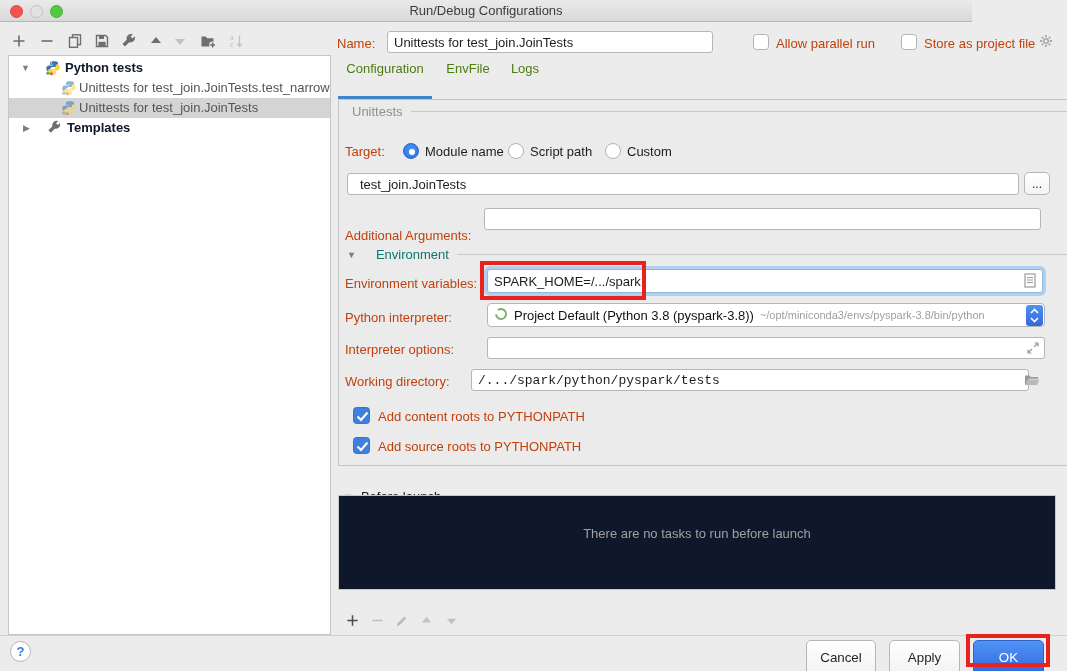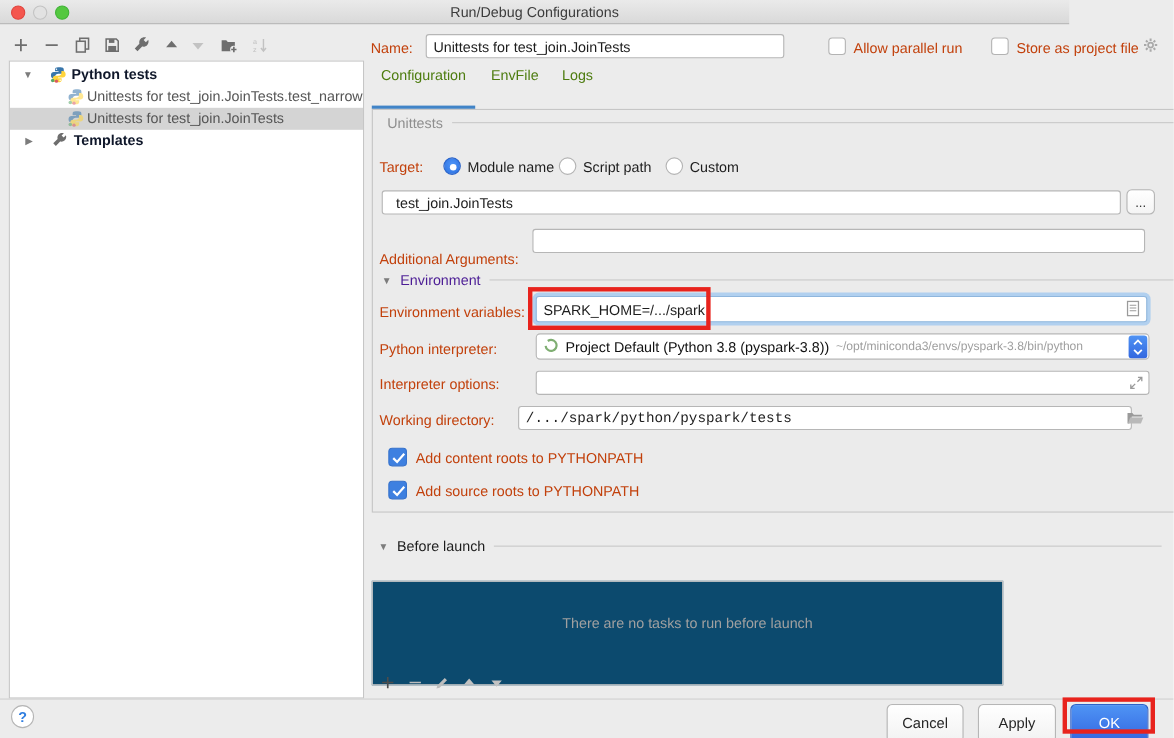--- a/index.html
+++ b/index.html
@@ -59,22 +59,22 @@
   .icon-right { position:absolute; }
   .combo { position:absolute; background:#fff; border:1px solid #b6b6b6; border-radius:4px;
     display:flex; align-items:center; overflow:hidden; white-space:nowrap; }
   .combo .cname { color:#111; margin-left:6px; }
   .combo .cpath { color:#9e9e9e; font-size:11px; margin-left:6px; }
   .stepper { position:absolute; right:1px; top:1px; width:17px; height:21px; border-radius:3px;
     background:linear-gradient(#4f93f4,#3367df); }
   .stepper svg { position:absolute; left:3px; }
 
   
-  .bl-box { position:absolute; left:338px; top:528px; width:574px; height:95px;
-    background:#0c4a6e; border:1px solid #c6c6c6; }
+  .bl-box { position:absolute; left:338px; top:495px; width:718px; height:95px;
+    background:#0f172a; border:1px solid #c6c6c6; }
   .bl-empty { position:absolute; left:0; right:0; top:30px; text-align:center; color:#a0a0a0; }
   .mtb { position:absolute; top:613px; height:16px; }
   .mtb svg { display:block; }
 
   .hsep { position:absolute; left:0; top:635px; width:1067px; height:1px; background:#d0d0d0; }
 
   
   .help { position:absolute; left:10px; top:641px; width:21px; height:21px; border-radius:50%;
     background:#fff; border:1px solid #b5b5b5; color:#2e7de0; font-weight:bold; text-align:center; line-height:20px; }
   .fbtn { position:absolute; top:640px; height:35px; line-height:21px; text-align:center;
@@ -232,21 +232,21 @@
     <span class="rlabel" style="left:288px; top:44px;">Custom</span>
 
     <input class="inp" style="left: 8px; top: 73px; width: 672px; height: 22px; padding-left: 12px;" value="test_join.JoinTests">
     <button class="btn" style="position:absolute; left:685px; top:72px; width:26px; height:23px;">...</button>
 
     <span class="lbl" style="left:6px; top:112px;margin-top:16px;">Additional Arguments:</span>
     <input class="inp" style="left: 145px; top: 108px; width: 557px; height: 22px;" value="">
 
     <div class="sect" style="left:8px; top:147px; right:14px;">
       <span class="arr">▼</span>
-      <span style="margin-left:8px; color:#4c1d95;">Environment</span>
+      <span style="margin-left:20px; color:#0f766e;">Environment</span>
       <span class="line"></span>
     </div>
 
     <span class="lbl" style="left:6px; top:176px;">Environment variables:</span>
     <input class="inp focusfield" style="left: 148px; top: 169px; width: 556px; height: 24px;" value="SPARK_HOME=/.../spark">
     <span class="icon-right" style="left:685px; top:173px;">
       <svg width="12" height="15" viewBox="0 0 12 15">
           <rect x="1" y="1" width="10" height="13" fill="#fff" stroke="#9a9a9a" stroke-width="1.2"></rect>
           <path stroke="#9a9a9a" stroke-width="1" d="M3 4.5h6M3 7h6M3 9.5h6"></path>
         </svg>

